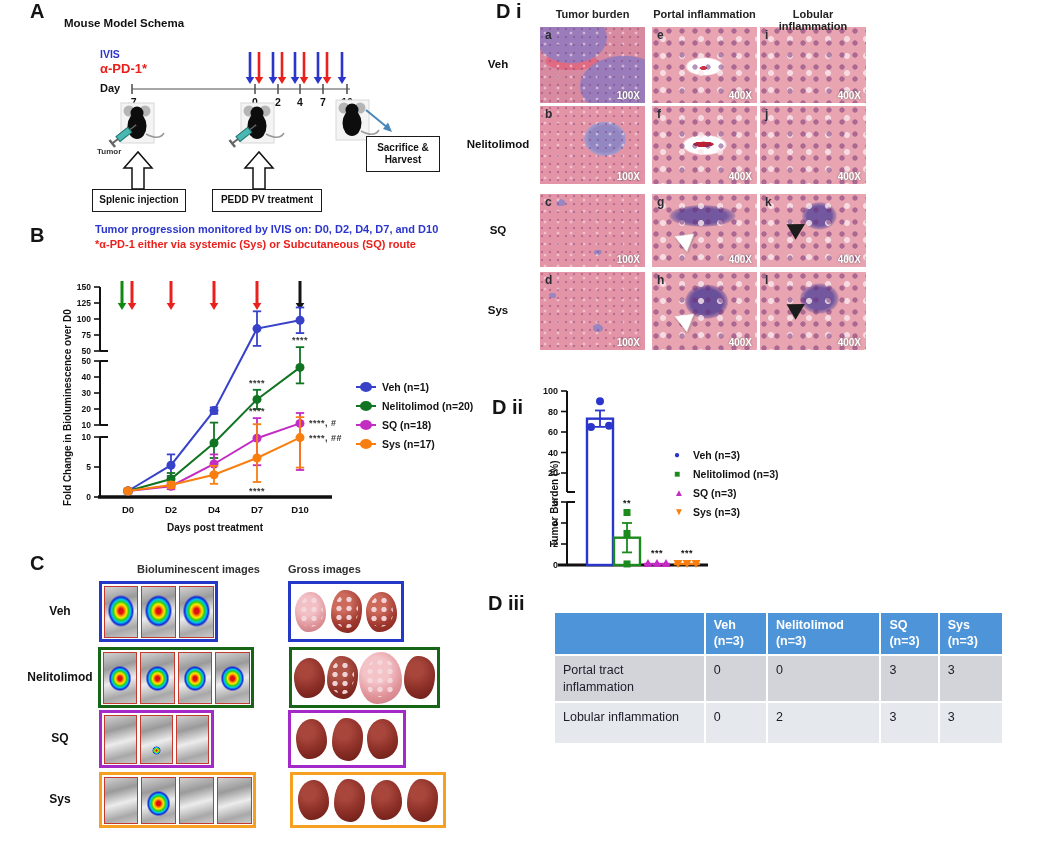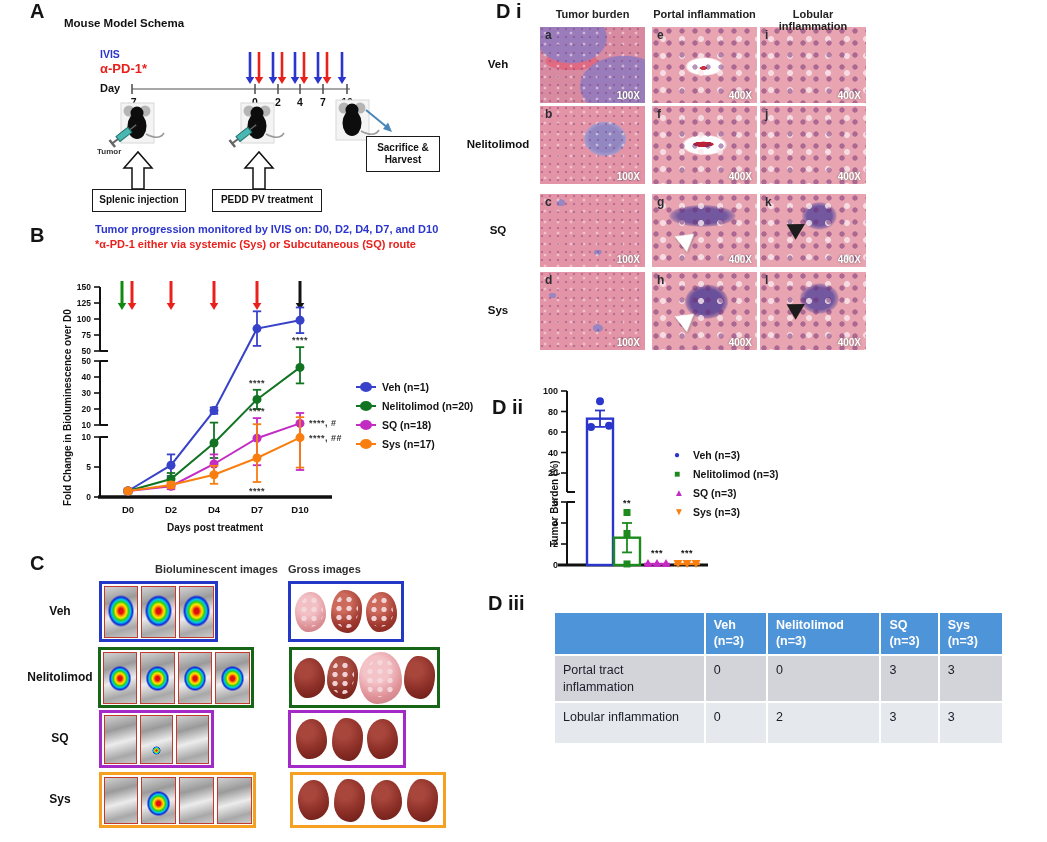--- a/index.html
+++ b/index.html
@@ -473,21 +473,21 @@
     </tr>
     <tr class="r2">
       <td>Lobular inflammation</td>
       <td>0</td>
       <td>2</td>
       <td>3</td>
       <td>3</td>
     </tr>
   </tbody>
     </table>
-<div class="c-header" style="left: 117px; top: 563px; padding-left: 38px;">Bioluminescent images</div>
+<div class="c-header" style="left: 99px; top: 563px; padding-left: 38px;">Bioluminescent images</div>
     <div class="c-header" style="left: 288px; top: 563px;">Gross images</div>
     <div class="c-row-label" style="left: 22px; top: 603.5px;">Veh</div>
     <div class="c-box" style="left: 99px; top: 581px; width: 119px; height: 61px; border-color: rgb(36, 56, 200);">
       <div class="mouse-tile">
         <div class="heat large"></div>
       </div>
       <div class="mouse-tile">
         <div class="heat large"></div>
       </div>
       <div class="mouse-tile">

